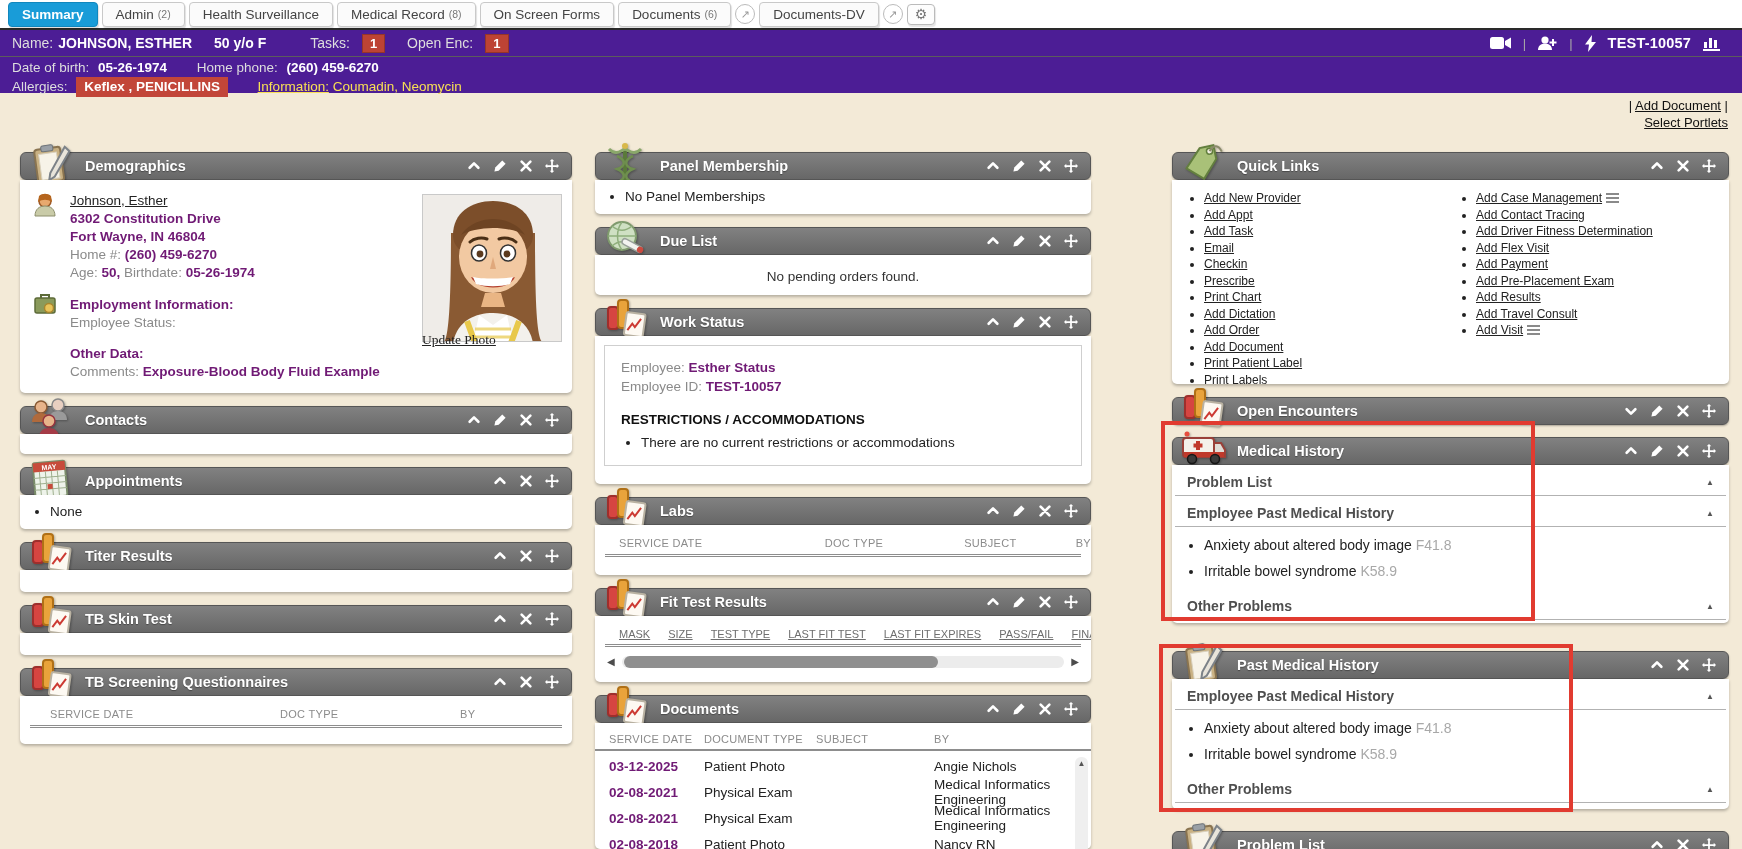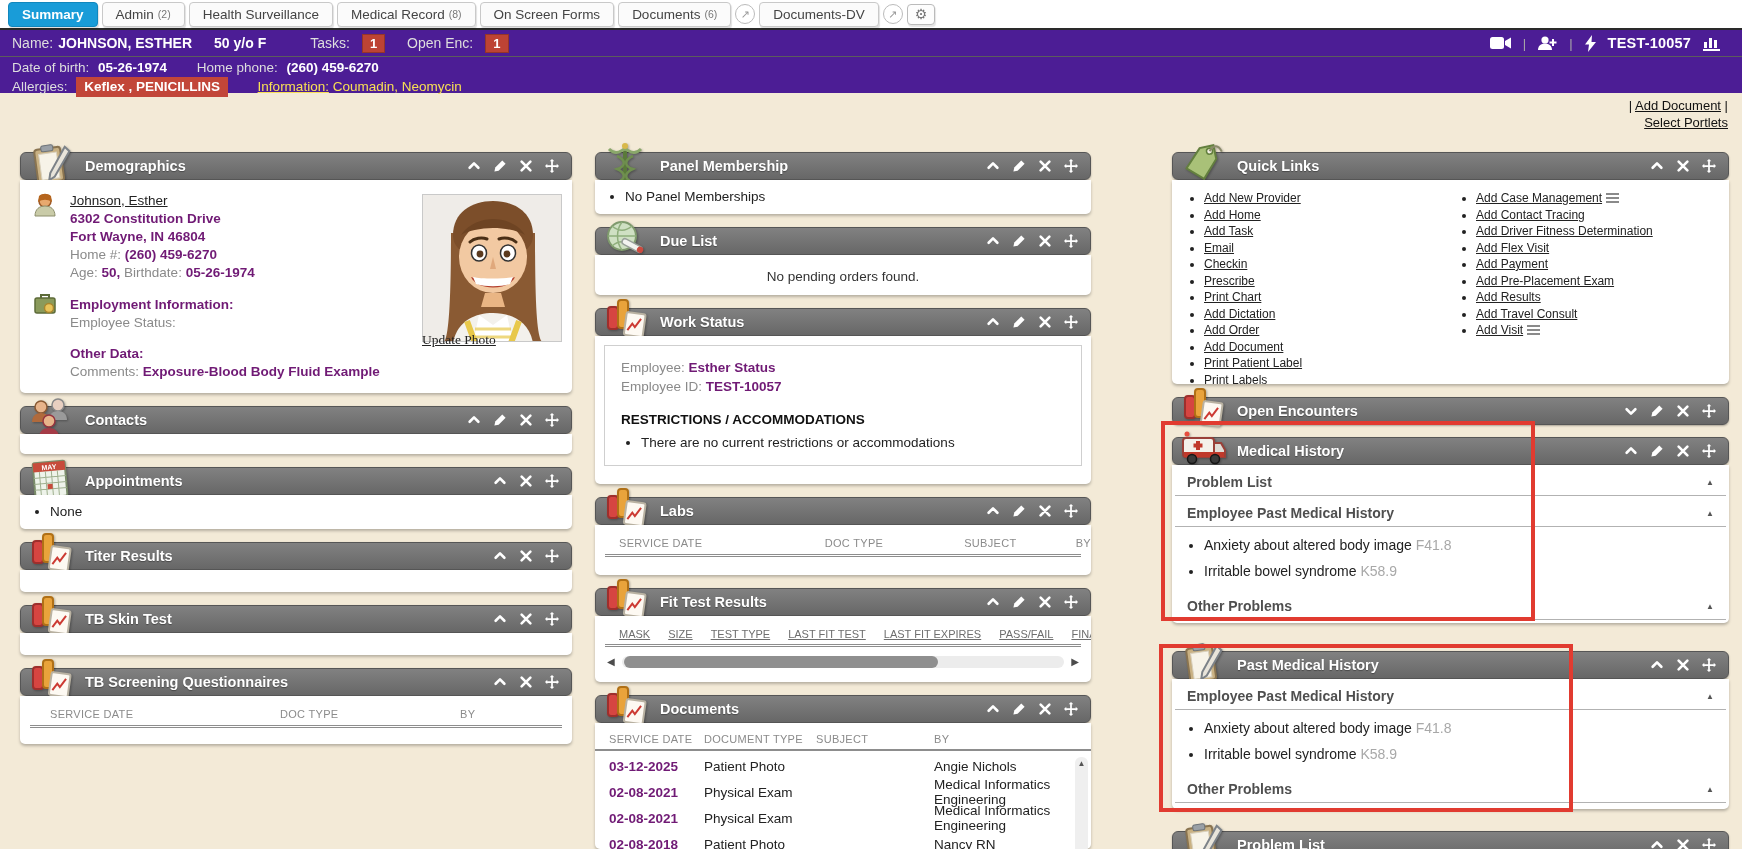--- a/index.html
+++ b/index.html
@@ -716,21 +716,21 @@
           </svg>
         <svg class="ti" viewBox="0 0 16 16">
             <path class="fw" d="M8 0l2.6 2.6H9v4.4h4.4V5.4L16 8l-2.6 2.6V9H9v4.4h1.6L8 16l-2.6-2.6H7V9H2.6v1.6L0 8l2.6-2.6V7H7V2.6H5.4z"></path>
           </svg>
       </span>
     </header>
     <div class="pbody" style="height:204px">
       <div class="ql-wrap">
         <ul>
           <li><span class="qlk">Add New Provider</span></li>
-          <li><span class="qlk">Add Home</span></li>
+          <li><span class="qlk">Add Appt</span></li>
           <li><span class="qlk">Add Task</span></li>
           <li><span class="qlk">Email</span></li>
           <li><span class="qlk">Checkin</span></li>
           <li><span class="qlk">Prescribe</span></li>
           <li><span class="qlk">Print Chart</span></li>
           <li><span class="qlk">Add Dictation</span></li>
           <li><span class="qlk">Add Order</span></li>
           <li><span class="qlk">Add Document</span></li>
           <li><span class="qlk">Print Patient Label</span></li>
           <li><span class="qlk">Print Labels</span></li>

